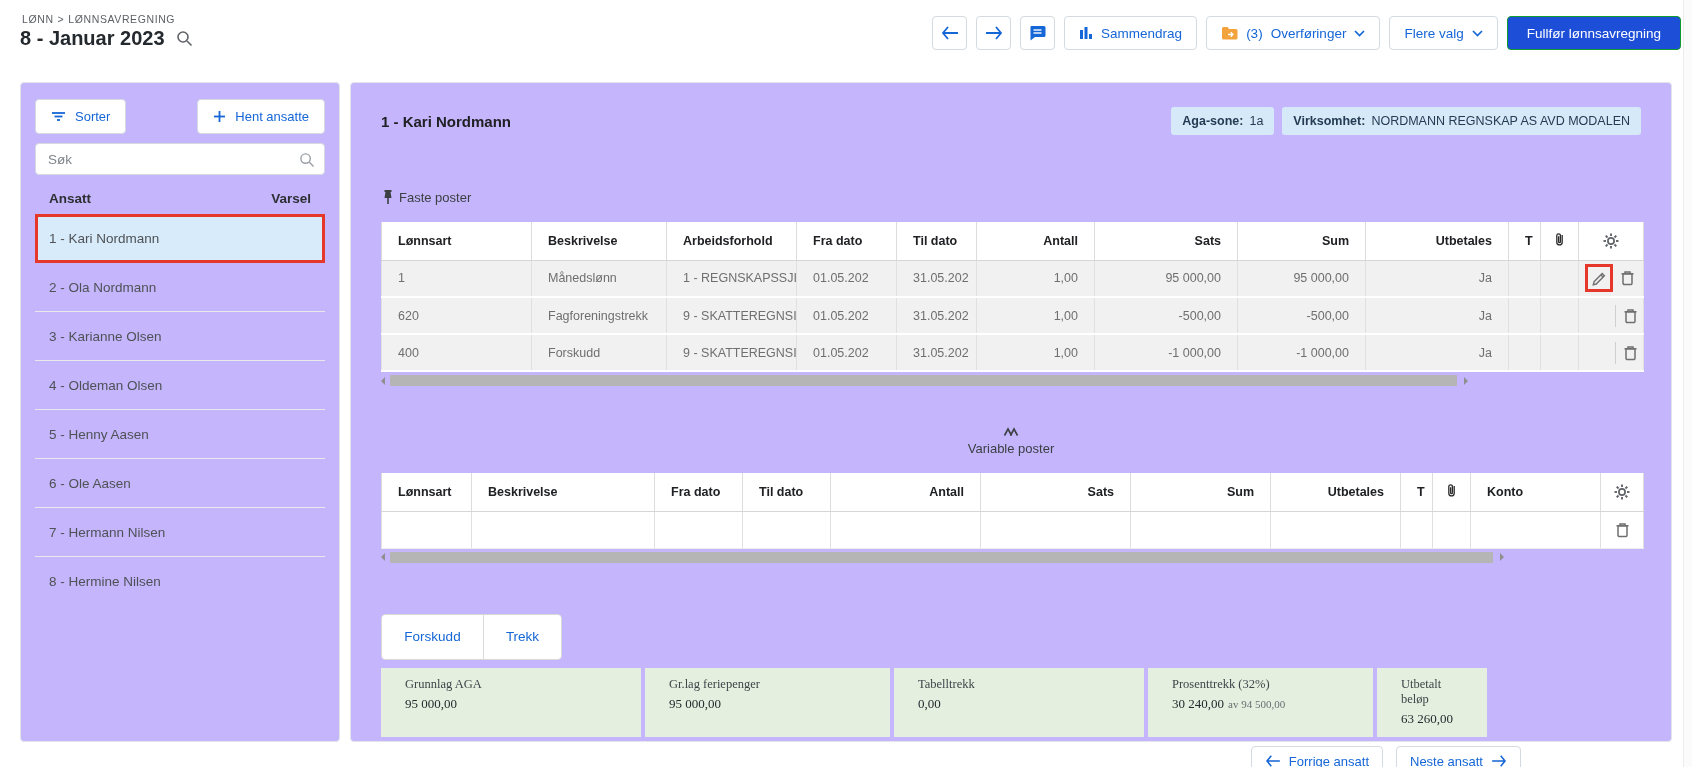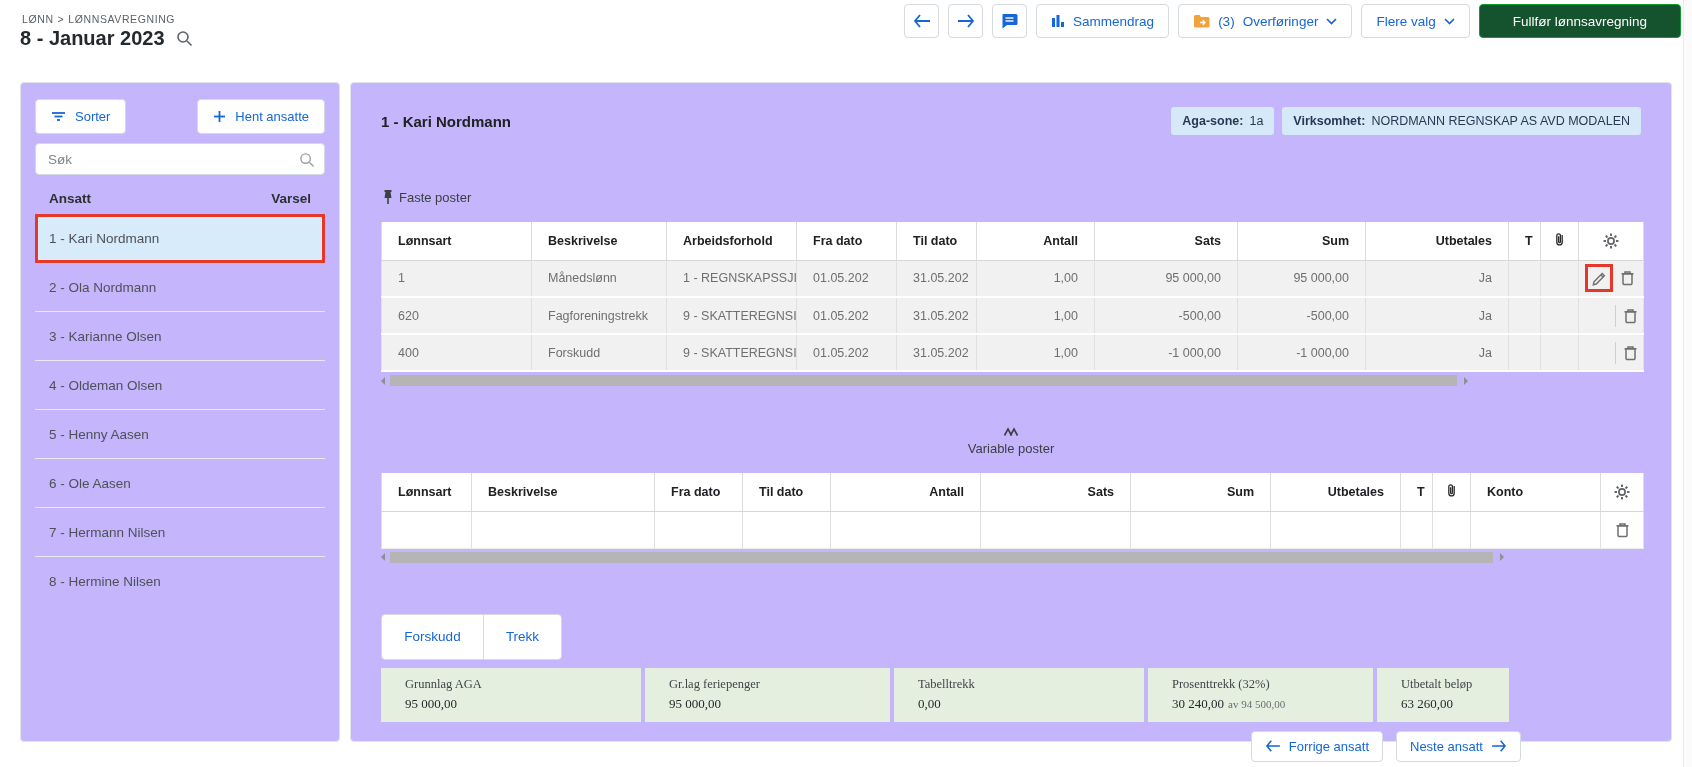--- a/index.html
+++ b/index.html
@@ -6,26 +6,26 @@
   html,body { background:#fff; }
   body { font-family:"Liberation Sans", sans-serif; }
   .page { position:relative; width:1692px; height:767px; background:#fff; overflow:hidden; }
 
   
   .breadcrumb { position:absolute; left:22px; top:13px; font-size:10.5px; letter-spacing:.6px; color:#5c6166; font-weight:400; }
   .breadcrumb .sep { margin:0 4px; color:#5c6166; }
   .title-row { position:absolute; left:20px; top:27px; display:flex; align-items:center; gap:11px; }
   .page-title { font-size:20px; font-weight:600; color:#24292e; }
 
-  .toolbar { position:absolute; top:4px; right:11px; display:flex; align-items:center; gap:9px; }
+  .toolbar { position:absolute; top:16px; right:11px; display:flex; align-items:center; gap:9px; }
   .tbtn { height:34px; display:flex; align-items:center; justify-content:center; gap:8px;
           background:#fff; border:1px solid #d4dae0; border-radius:4px; color:#1566d6;
           font-size:13.5px; padding:0 14px; cursor:pointer; white-space:nowrap; }
   .tbtn.icon-only { width:35px; padding:0; }
-  .tbtn.primary { background:#14532d; border-color:#109b2f; color:#fff; padding:0 33px; font-size:13.5px;align-items:center; }
+  .tbtn.primary { background:#1d4ed8; border-color:#109b2f; color:#fff; padding:0 19px; font-size:13.5px;align-items:center; }
 
   
   .card { position:absolute; top:82px; background:#c4b5fd; border:1px solid #e2e5e9; border-radius:4px; }
   .sidebar { left:20px; width:320px; height:660px; padding:16px 14px; }
   .main { left:350px; width:1322px; height:660px; padding:24px 30px; }
 
   
   .side-actions { display:flex; justify-content:space-between; }
   .sbtn { height:35px; display:flex; align-items:center; gap:9px; background:#fff; border:1px solid #d4dae0;
           border-radius:4px; color:#1566d6; font-size:13px; padding:0 15px; cursor:pointer; }
@@ -85,21 +85,21 @@
   .tab { height:44px; line-height:44px; text-align:center; color:#1566d6; font-size:13.5px; background:#fff; cursor:pointer; }
   .tab-1 { width:102px; border-right:1px solid #d9d9d9; }
   .tab-2 { width:77px; }
 
   
   .summary { margin-top:8px; display:flex; gap:4px; }
   .scard { background:#e4efe0; padding:9px 24px 10px;font-family:Liberation Serif, serif; }
   .scard .lbl { font-size:12.5px; color:#3f4448; }
   .scard .val { font-size:13px; color:#26292c; margin-top:4px; }
   .scard .suffix { font-size:11px; color:#6a6f73; margin-left:4px; }
-  .sc-0 { width:260px; } .sc-1 { width:245px; } .sc-2 { width:250px; } .sc-3 { width:225px; } .sc-4 { width:132px; }
+  .sc-0 { width:260px; } .sc-1 { width:245px; } .sc-2 { width:250px; } .sc-3 { width:225px; } .sc-4 { width:110px; }
 
   
   .bottom-nav { margin-top:9px; display:flex; justify-content:flex-end; gap:13px; padding-right:120px; }
   .nbtn { height:31px; display:flex; align-items:center; gap:8px; background:#fff; border:1px solid #d4dae0;
           border-radius:4px; color:#1566d6; font-size:13px; padding:0 13px; cursor:pointer; }
 
   .edge-scroll { position:absolute; right:0; top:0; bottom:0; width:9px; background:#fbfbfb; border-left:1px solid #ececec; }
 </style>
 </head>
 <body>

